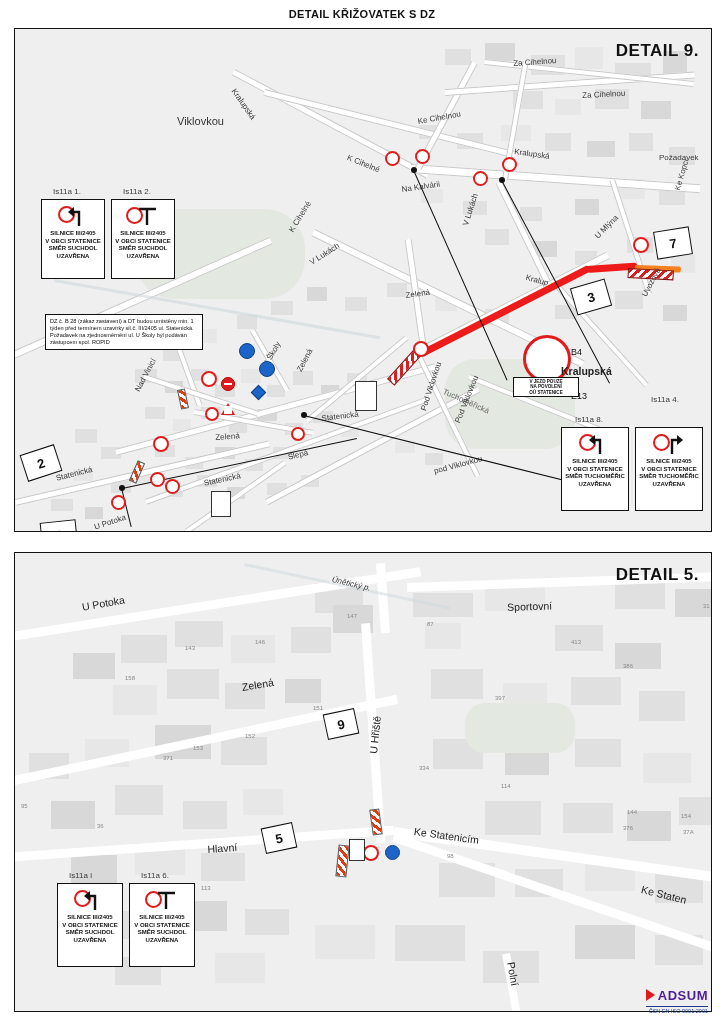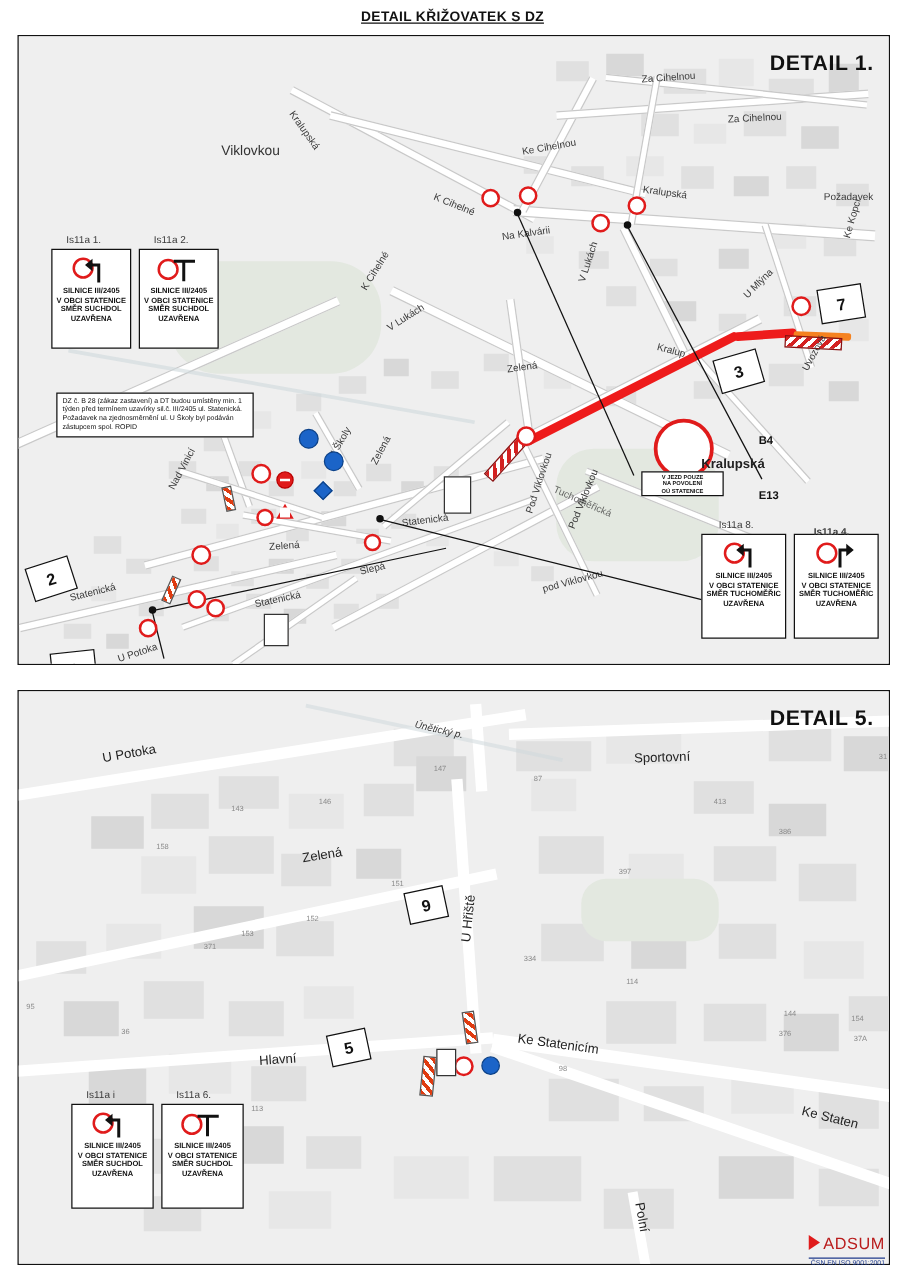--- a/index.html
+++ b/index.html
@@ -1,19 +1,19 @@
 <!DOCTYPE html>
 <html><head>
 <meta charset="utf-8">
 <style>
   html,body{margin:0;padding:0;background:#ffffff;}
   body{width:724px;height:1024px;font-family:"Liberation Sans",sans-serif;color:#111;position:relative;overflow:hidden;}
   .page{position:relative;width:724px;height:1024px;}
 
-  .doc-title{position:absolute;top:8px;left:0;width:724px;text-align:center;font-size:11px;font-weight:bold;letter-spacing:.3px;text-decoration:underline;}
+  .doc-title{position:absolute;top:8px;left:0;width:724px;text-align:center;font-size:11px;font-weight:bold;letter-spacing:.3px;}
 
   .panel{position:absolute;left:14px;width:696px;border:1px solid #111;background:#efefef;overflow:hidden;}
   #detail1{top:28px;height:502px;}
   #detail2{top:552px;height:458px;}
 
   .detail-label{position:absolute;right:12px;top:12px;font-size:17px;font-weight:bold;letter-spacing:.5px;}
 
   
   .mapbg{position:absolute;inset:0;background:#efefef;}
   .blocks{position:absolute;inset:0;}
@@ -51,39 +51,39 @@
   .numbox{position:absolute;background:#fff;border:1px solid #111;font-size:13px;font-weight:bold;
     display:flex;align-items:center;justify-content:center;transform-origin:50% 50%;}
 
   .dot{position:absolute;background:#111;border-radius:50%;}
   .leader{position:absolute;background:#111;transform-origin:0 0;height:1px;}
 
   .notebox{position:absolute;background:#fff;border:1px solid #111;font-size:5.6px;line-height:7px;padding:3px 4px;}
 
   .bigcirc{position:absolute;border:3px solid #e01b1b;border-radius:50%;background:#fff;}
   .plate{position:absolute;background:#fff;border:1px solid #111;font-size:4.6px;line-height:5.4px;text-align:center;font-weight:bold;padding:1px;}
-  .codelbl{position:absolute;font-size:9px;font-weight:bold;margin-left:36px;}
+  .codelbl{position:absolute;font-size:9px;font-weight:normal;}
 
   
   .mk{position:absolute;}
   .mk .ring{width:100%;height:100%;border:2px solid #e01b1b;border-radius:50%;background:#fff;box-sizing:border-box;}
   .mk .blue{width:100%;height:100%;border-radius:50%;background:#1b64c8;border:1px solid #0d4288;box-sizing:border-box;}
   .mk .bluesq{width:100%;height:100%;background:#1b64c8;border:1px solid #0d4288;box-sizing:border-box;transform:rotate(45deg);}
   .mk .warn{width:0;height:0;border-left:7px solid transparent;border-right:7px solid transparent;border-bottom:12px solid #e01b1b;position:relative;}
   .mk .warn i{position:absolute;left:-4px;top:3px;width:8px;height:8px;background:#fff;}
   .mk .noentry{width:100%;height:100%;border-radius:50%;background:#e01b1b;border:1px solid #b00;box-sizing:border-box;}
   .mk .noentry i{position:absolute;left:18%;top:44%;width:64%;height:14%;background:#fff;}
   .mk .board{width:100%;height:100%;background:#fff;border:1px solid #333;box-sizing:border-box;}
 
   .barrier{position:absolute;background:repeating-linear-gradient(45deg,#e03b10 0 3px,#ffffff 3px 6px);border:1px solid #555;}
 
   .logo{position:absolute;right:16px;bottom:10px;text-align:right;}
   .logo .mark{display:inline-flex;align-items:center;gap:3px;}
   .logo .tri{width:0;height:0;border-left:9px solid #e01b1b;border-top:6px solid transparent;border-bottom:6px solid transparent;}
-  .logo .word{font-size:13px;font-weight:normal;color:#b91c1c;letter-spacing:.5px;}
+  .logo .word{font-size:13px;font-weight:bold;color:#4c1d95;letter-spacing:.5px;}
   .logo .iso{font-size:5.5px;color:#1f3b8c;border-top:1px solid #1f3b8c;padding-top:1px;margin-top:1px;}
 </style>
 </head>
 <body>
 
 <div class="page">
 
   <div class="doc-title">DETAIL KŘIŽOVATEK S DZ</div>
 
   <div class="panel" id="detail1">
@@ -320,21 +320,21 @@
       </div>
     <div class="mk" style="left:340px;top:352px;width:22px;height:30px;">
         <div class="board"></div>
       </div>
     <div class="mk" style="left:196px;top:462px;width:20px;height:26px;">
         <div class="board"></div>
       </div>
     <div class="barrier" style="left:118px;top:432px;width:6px;height:20px;transform:rotate(24deg);"></div>
     <div class="barrier" style="left:164px;top:360px;width:6px;height:18px;transform:rotate(-12deg);"></div>
 
-    <div class="detail-label">DETAIL 1.</div>
+    <div class="detail-label">DETAIL 9.</div>
 
     <div class="notebox" style="left:30px;top:285px;width:148px;white-space:pre-line;">DZ č. B 28 (zákaz zastavení) a DT budou umístěny min. 1 týden před termínem uzavírky sil.č. III/2405 ul. Statenická.
 Požadavek na zjednosměrnění ul. U Školy byl podáván zástupcem spol. ROPID</div>
 
     <div class="signbox" style="left:26px;top:170px;width:62px;height:78px;">
       <div class="glyph" style="width:30px;height:26px;">
         <div class="circ-red" style="position:absolute;left:0;top:4px;width:17px;height:17px;"></div>
         <svg class="arrow-svg" style="position:absolute;left:9px;top:1px;" width="22" height="24" viewBox="0 0 22 24">
           <path d="M12 23 L12 9 L5 9" stroke="#111" stroke-width="2.4" fill="none"></path>
           <path d="M7 4 L1 9 L7 14 Z" fill="#111"></path>
@@ -390,21 +390,21 @@
           <path d="M15 4 L21 9 L15 14 Z" fill="#111"></path>
         </svg>
       </div>
       <div class="signcap">
         <span>SILNICE III/2405</span><br>
         <span>V OBCI STATENICE</span><br>
         <span>SMĚR TUCHOMĚŘIC</span><br>
         <span>UZAVŘENA</span>
       </div>
     </div>
-    <div class="rdlabel" style="left:636px;top:392px;font-weight:bold;">Is11a 4.</div>
+    <div class="rdlabel" style="left:636px;top:366px;">Is11a 4.</div>
 
     <div class="bigcirc" style="left:508px;top:306px;width:42px;height:42px;"></div>
     <div class="codelbl" style="left:556px;top:318px;">B4</div>
     <div class="codelbl" style="left:556px;top:362px;">E13</div>
     <div class="plate" style="left:498px;top:348px;width:62px;white-space:pre-line;">V JEZD POUZE
 NA POVOLENÍ
 OÚ STATENICE</div>
     <div class="rdlabel big" style="left:546px;top:336px;font-weight:bold;">Kralupská</div>
 
     <div class="numbox" style="left:26px;top:492px;width:34px;height:26px;transform:rotate(-6deg);">1</div>

